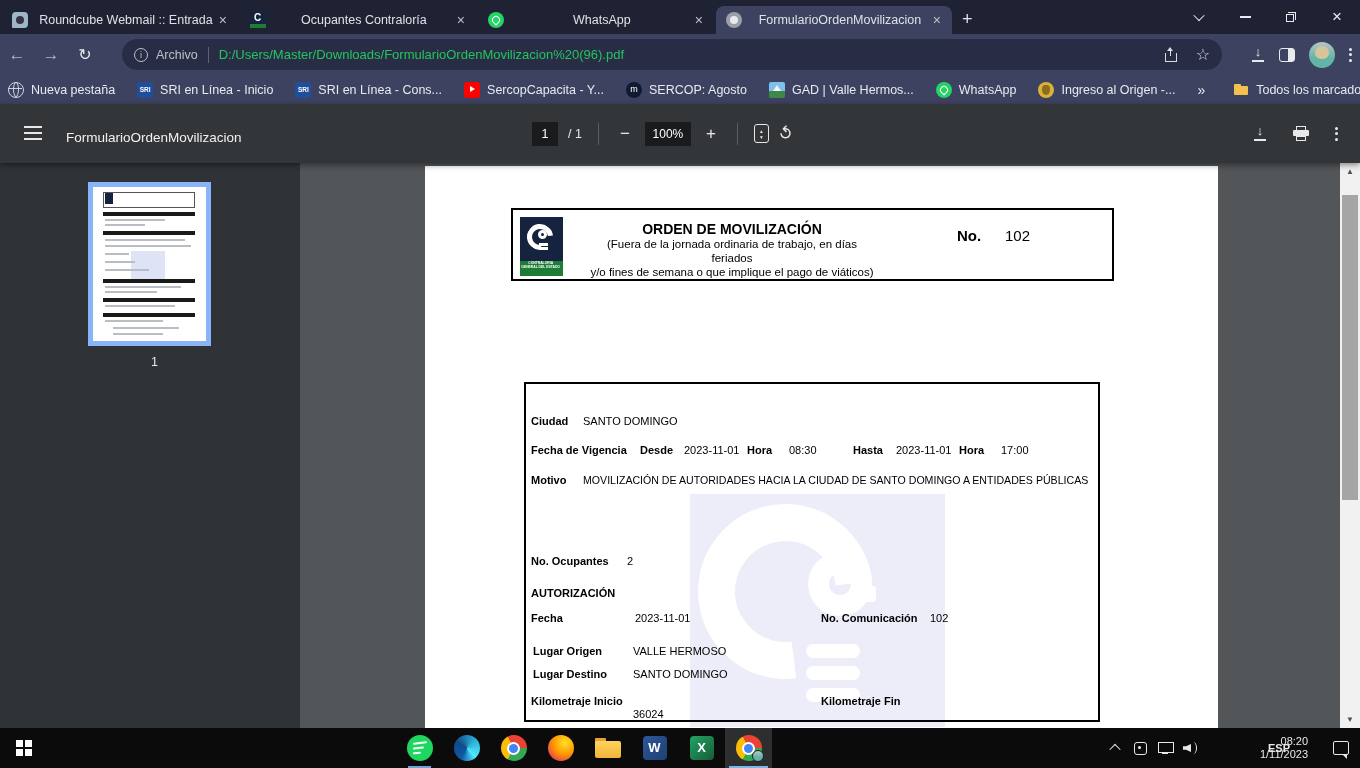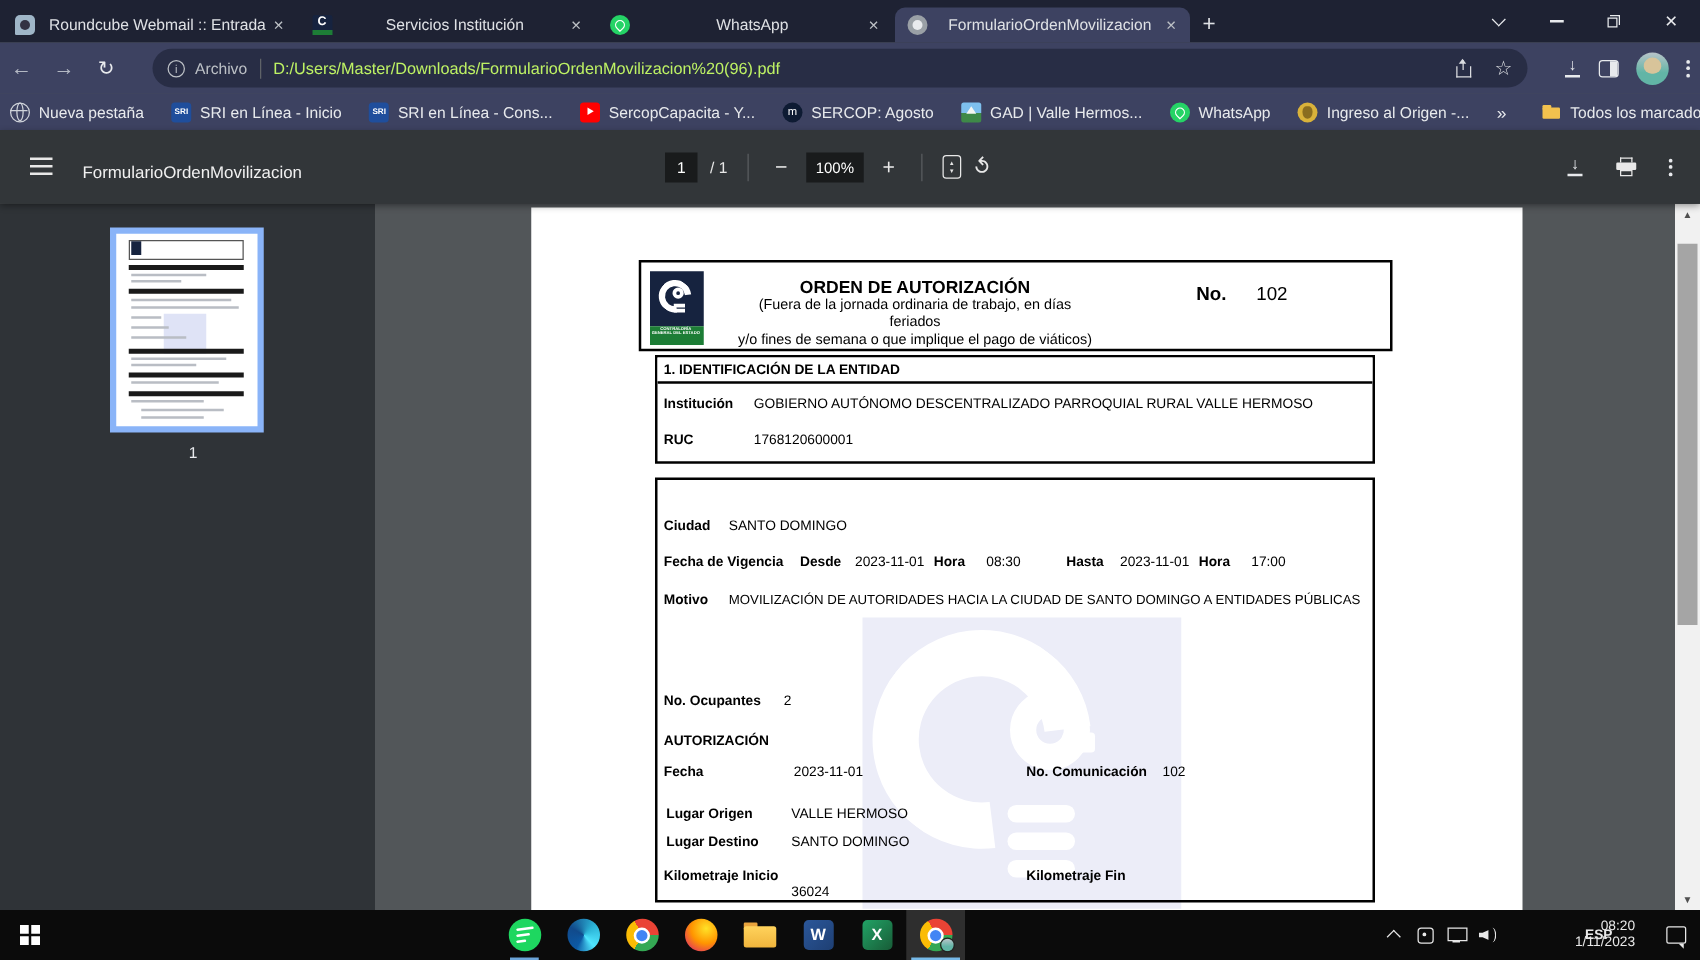--- a/index.html
+++ b/index.html
@@ -33,21 +33,21 @@
   .closeg { font-size:17px; }
 
   
   .toolbar { position:absolute; left:0; top:34px; width:1360px; height:41px; background:#3d4261; display:flex; align-items:center; }
   .navico { font-size:17px; color:#b4b9c4; width:34px; text-align:center; }
   .navico.reload { color:#e8eaed; font-size:16px; }
   .omnibox { position:absolute; left:122px; top:5px; width:1100px; height:31px; background:#282d45; border-radius:16px; display:flex; align-items:center; padding:0 12px; color:#e8eaed; }
   .infoi { width:14px; height:14px; border:1.4px solid #bdc1c6; border-radius:50%; color:#bdc1c6; font-size:9px; text-align:center; line-height:12px; font-style:normal; flex:none; }
   .scheme { color:#bdc1c6; font-size:12.5px; margin:0 10px 0 8px; }
   .vdiv { width:1px; height:16px; background:#5f6368; margin-right:10px; }
-  .urltext { font-size:13px; color:#bef264; white-space:nowrap; flex:1; }
+  .urltext { font-size:13px; color:#22c55e; white-space:nowrap; flex:1; }
   .share-ic { position:relative; width:14px; height:14px; margin-right:18px; }
   .share-ic .bx { position:absolute; left:1px; top:5px; width:12px; height:9px; border:1.6px solid #dadce0; border-top:none; }
   .share-ic .st { position:absolute; left:6px; top:0; width:1.7px; height:8px; background:#dadce0; }
   .share-ic .ah { position:absolute; left:3.6px; top:-1px; width:0; height:0; border-left:3.4px solid transparent; border-right:3.4px solid transparent; border-bottom:4px solid #dadce0; }
   .star { color:#dadce0; font-size:16px; }
   .tbright { position:absolute; right:8px; top:0; height:41px; display:flex; align-items:center; gap:14px; }
   .dl-ic { position:relative; width:14px; height:15px; }
   .dl-ic .ar { position:absolute; left:0; top:-3px; width:14px; text-align:center; color:#e8eaed; font-size:13px; }
   .dl-ic .bar { position:absolute; left:1px; bottom:0; width:12px; height:2px; background:#e8eaed; }
   .panel-ic { width:16px; height:14px; border:1.7px solid #e8eaed; border-radius:3px; position:relative; }
@@ -205,21 +205,21 @@
 <div class="screen">
 
   <div class="tabstrip">
     <div class="tab">
       <span class="favicon fav-roundcube"></span>
       <span class="title">Roundcube Webmail :: Entrada</span>
       <span class="closex">×</span>
     </div>
     <div class="tab">
       <span class="favicon fav-cge"></span>
-      <span class="title">Servicios Institución</span>
+      <span class="title">Ocupantes Contraloría</span>
       <span class="closex">×</span>
     </div>
     <div class="tab">
       <span class="favicon fav-wa"></span>
       <span class="title">WhatsApp</span>
       <span class="closex">×</span>
     </div>
     <div class="tab active">
       <span class="favicon fav-pdf"></span>
       <span class="title">FormularioOrdenMovilizacion</span>
@@ -403,35 +403,28 @@
             <span class="lg-c"></span>
               <span class="lg-g"></span>
               <span class="lg-e1"></span>
               <span class="lg-e2"></span>
           </div>
           <div class="logo-band">
             <div>CONTRALORÍA GENERAL DEL ESTADO</div>
           </div>
         </div>
         <div class="hdrtitle">
-          <div class="t1">ORDEN DE AUTORIZACIÓN</div>
+          <div class="t1">ORDEN DE MOVILIZACIÓN</div>
           <div class="t2">(Fuera de la jornada ordinaria de trabajo, en días feriados</div>
           <div class="t2">y/o fines de semana o que implique el pago de viáticos)</div>
         </div>
         <span class="no-label">No.</span>
         <span class="no-value">102</span>
       </div>
 
-      <div class="fbox sec1">
-        <div class="sechdr">1. IDENTIFICACIÓN DE LA ENTIDAD</div>
-        <span class="frow fl" style="left:5px;top:31px;">Institución</span>
-        <span class="frow" style="left:77px;top:31px;">GOBIERNO AUTÓNOMO DESCENTRALIZADO PARROQUIAL RURAL VALLE HERMOSO</span>
-        <span class="frow fl" style="left:5px;top:60px;">RUC</span>
-        <span class="frow" style="left:77px;top:60px;">1768120600001</span>
-      </div>
 
       <div class="fbox sec2">
 
         <span class="frow fl" style="left:5px;top:31px;">Ciudad</span>
         <span class="frow" style="left:57px;top:31px;">SANTO DOMINGO</span>
 
         <span class="frow fl" style="left:5px;top:60px;">Fecha de Vigencia</span>
         <span class="frow fl" style="left:114px;top:60px;">Desde</span>
         <span class="frow" style="left:158px;top:60px;">2023-11-01</span>
         <span class="frow fl" style="left:221px;top:60px;">Hora</span>

